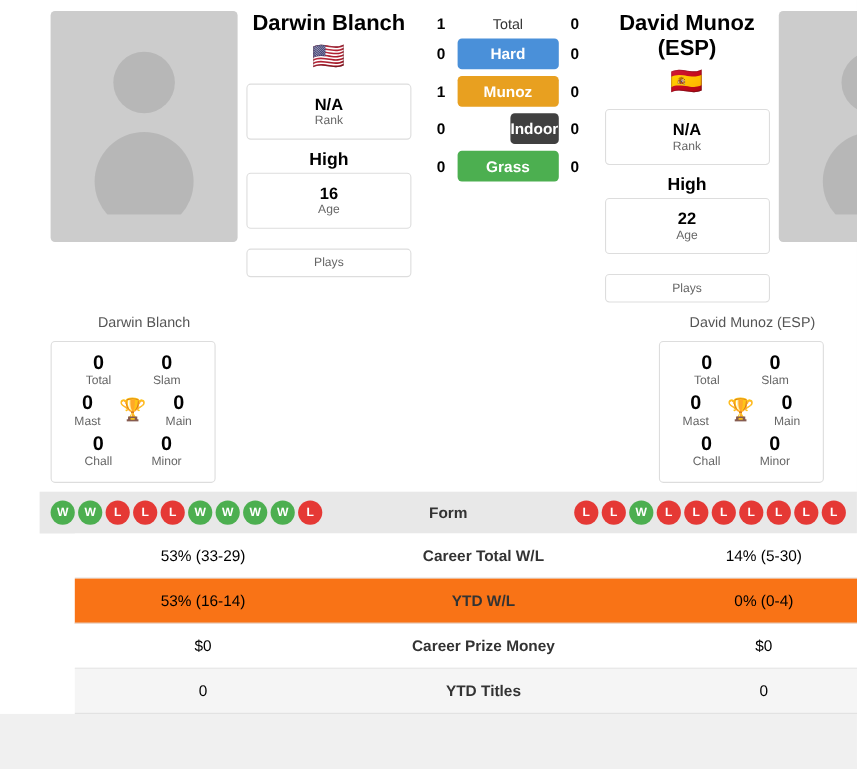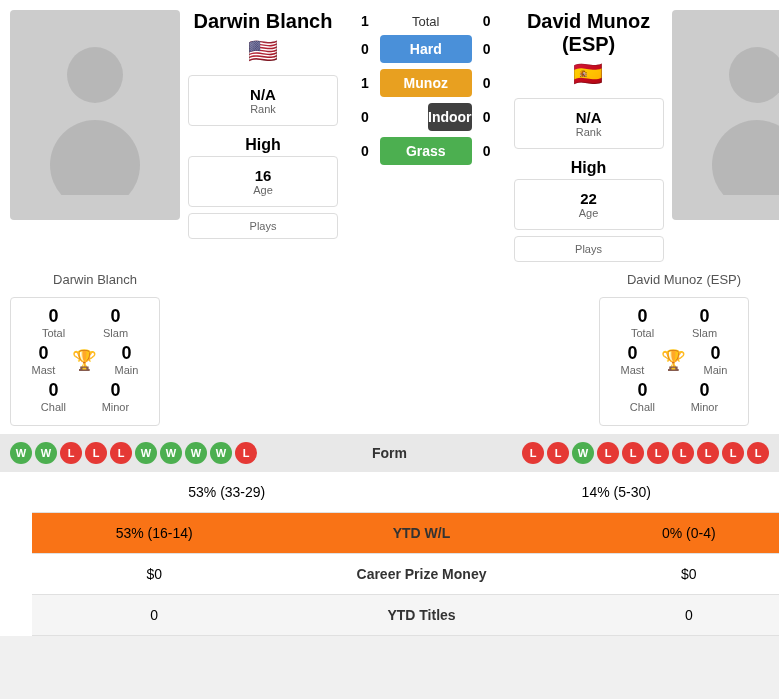--- a/index.html
+++ b/index.html
@@ -6,20 +6,21 @@
     body {
       font-family: Arial, sans-serif;
       background: #f0f0f0;
       width: 779px;
       min-height: 699px;
     }
 
     .container {
       width: 779px;
       background: #fff;
+      padding-left: 36px;
     }
 
     
     .player-photo {
       width: 170px;
       height: 210px;
       background: #ccc;
       border-radius: 4px;
       display: flex;
       align-items: center;
@@ -223,21 +224,21 @@
       font-weight: bold;
       font-size: 14px;
       padding: 12px 8px;
       color: #333;
     }
 
     .plays-box {
       border: 1px solid #ddd;
       border-radius: 4px;
       padding: 6px 12px;
-      margin-top: 6px;
+      margin-top: 18px;
       width: 150px;
       text-align: center;
     }
 
     .plays-label {
       font-size: 11px;
       color: #666;
     }
 
     
@@ -470,20 +471,21 @@
         <div class="badge badge-l">L</div>
         <div class="badge badge-l">L</div>
         <div class="badge badge-l">L</div>
         <div class="badge badge-l">L</div>
       </div>
   </div>
 
   <div class="stats-table" id="bottom-stats-table">
       <div class="stats-table-row" style="background: rgb(255, 255, 255);">
         <div class="stats-table-cell">53% (33-29)</div>
+        <div class="stats-table-center">Career Total W/L</div>
         <div class="stats-table-cell">14% (5-30)</div>
       </div>
       <div class="stats-table-row" style="background: #f97316;">
         <div class="stats-table-cell">53% (16-14)</div>
         <div class="stats-table-center">YTD W/L</div>
         <div class="stats-table-cell">0% (0-4)</div>
       </div>
       <div class="stats-table-row" style="background: rgb(255, 255, 255);">
         <div class="stats-table-cell">$0</div>
         <div class="stats-table-center">Career Prize Money</div>

